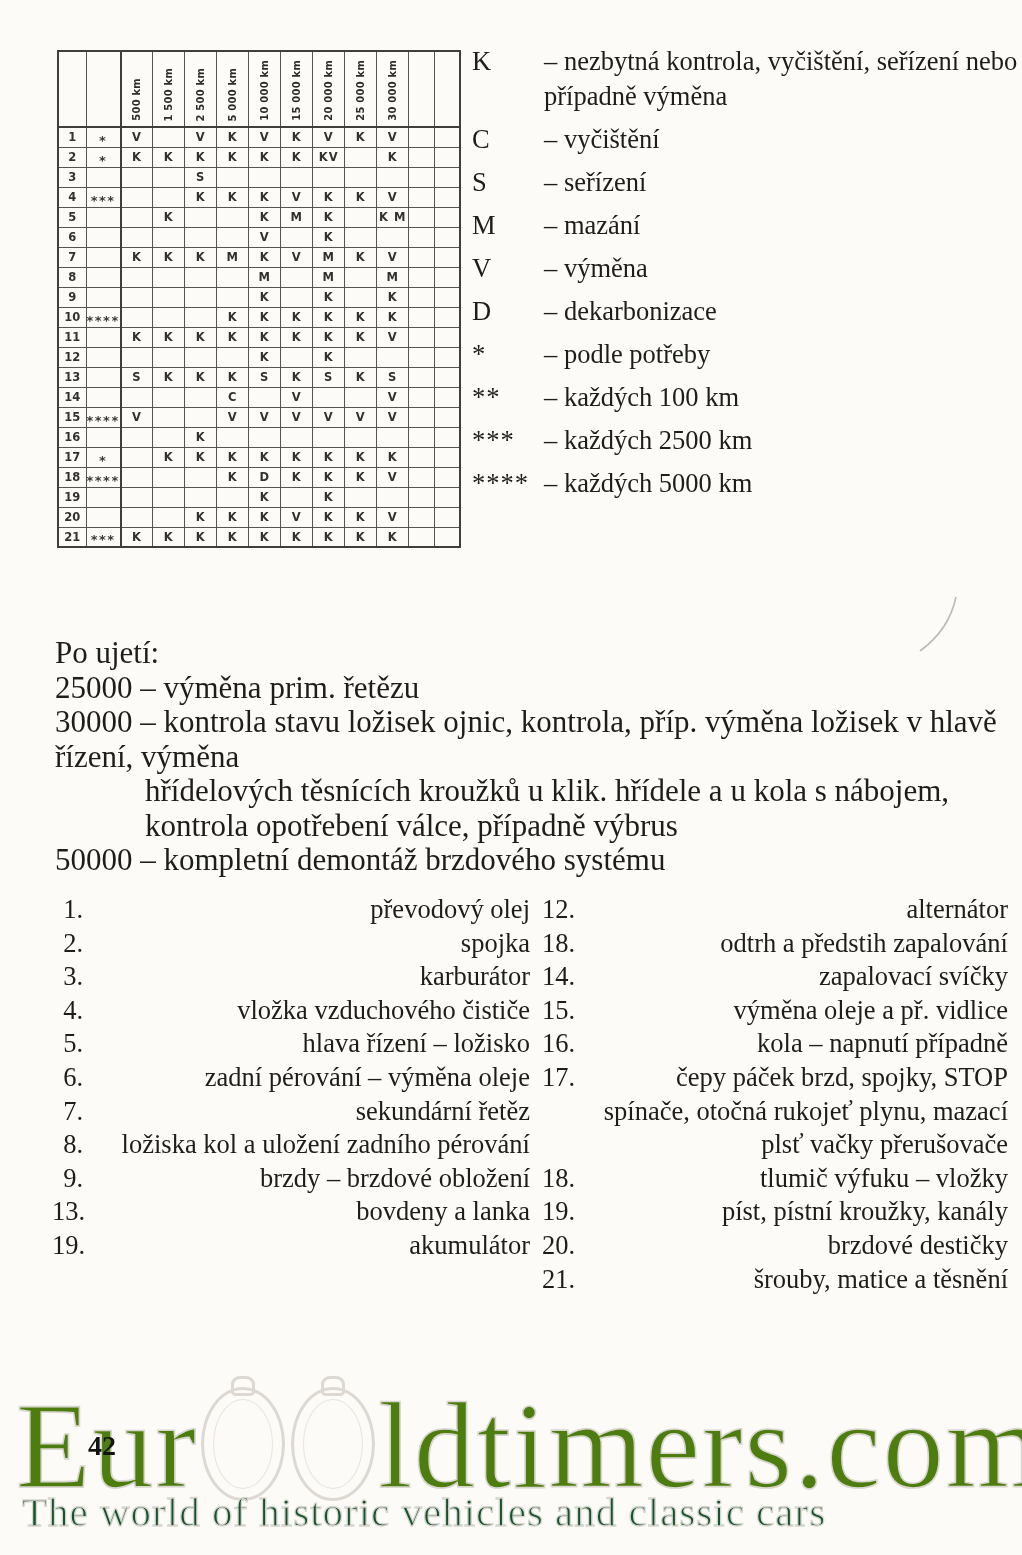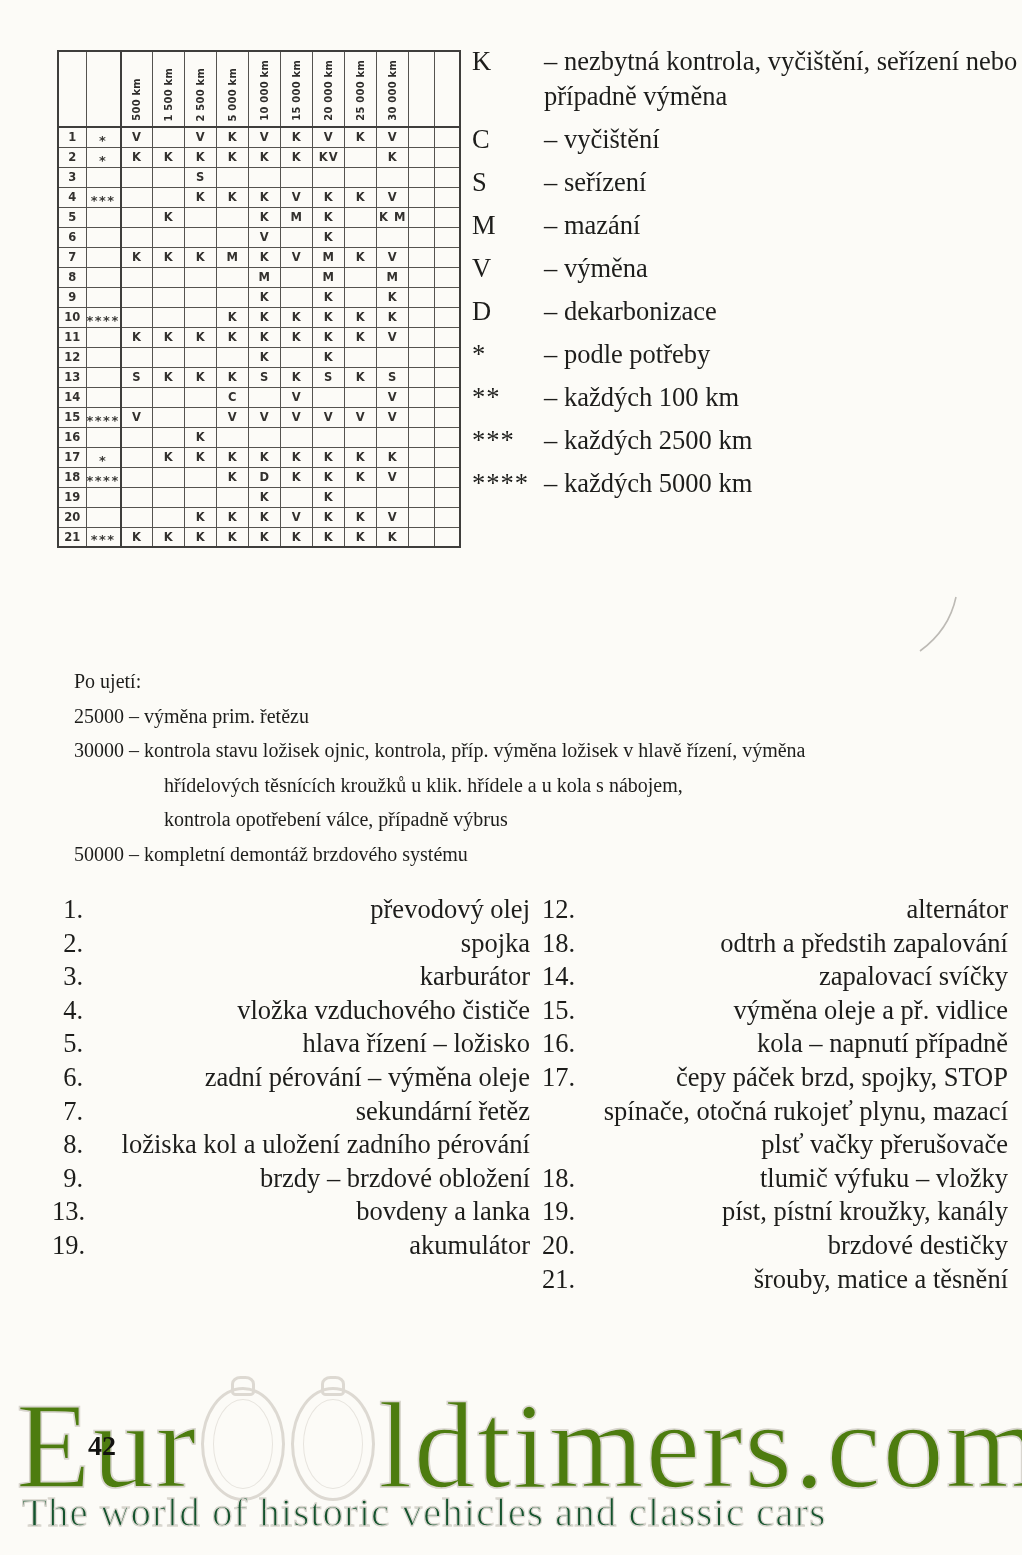--- a/index.html
+++ b/index.html
@@ -34,21 +34,21 @@
   td.num-cell { font-size:11px; }
   td.val-cell { letter-spacing:1px; }
 
   
   .legend { position:absolute; left:472px; top:44px; width:548px; font-size:26.5px; line-height:1.32; }
   .legend-row { display:flex; margin-bottom:8px; }
   .legend-sym { width:72px; flex:none; letter-spacing:1px; }
   .legend-text { flex:1; }
 
   
-  .po { position:absolute; left:55px; top:664px; width:945px; font-size:20px; line-height:34.5px;margin-left:19px; }
+  .po { position:absolute; left:55px; top:636px; width:945px; font-size:31px; line-height:34.5px; }
   .po-line.indent { padding-left:90px; }
 
   
   .parts-left  { position:absolute; left:52px;  top:893px; width:478px; }
   .parts-right { position:absolute; left:542px; top:893px; width:466px; }
   .part { display:flex; font-size:26.5px; line-height:33.6px; }
   .part-num { width:44px; flex:none; text-align:right; padding-right:13px; }
   .part-text { flex:1;text-align:right; }
 
   

